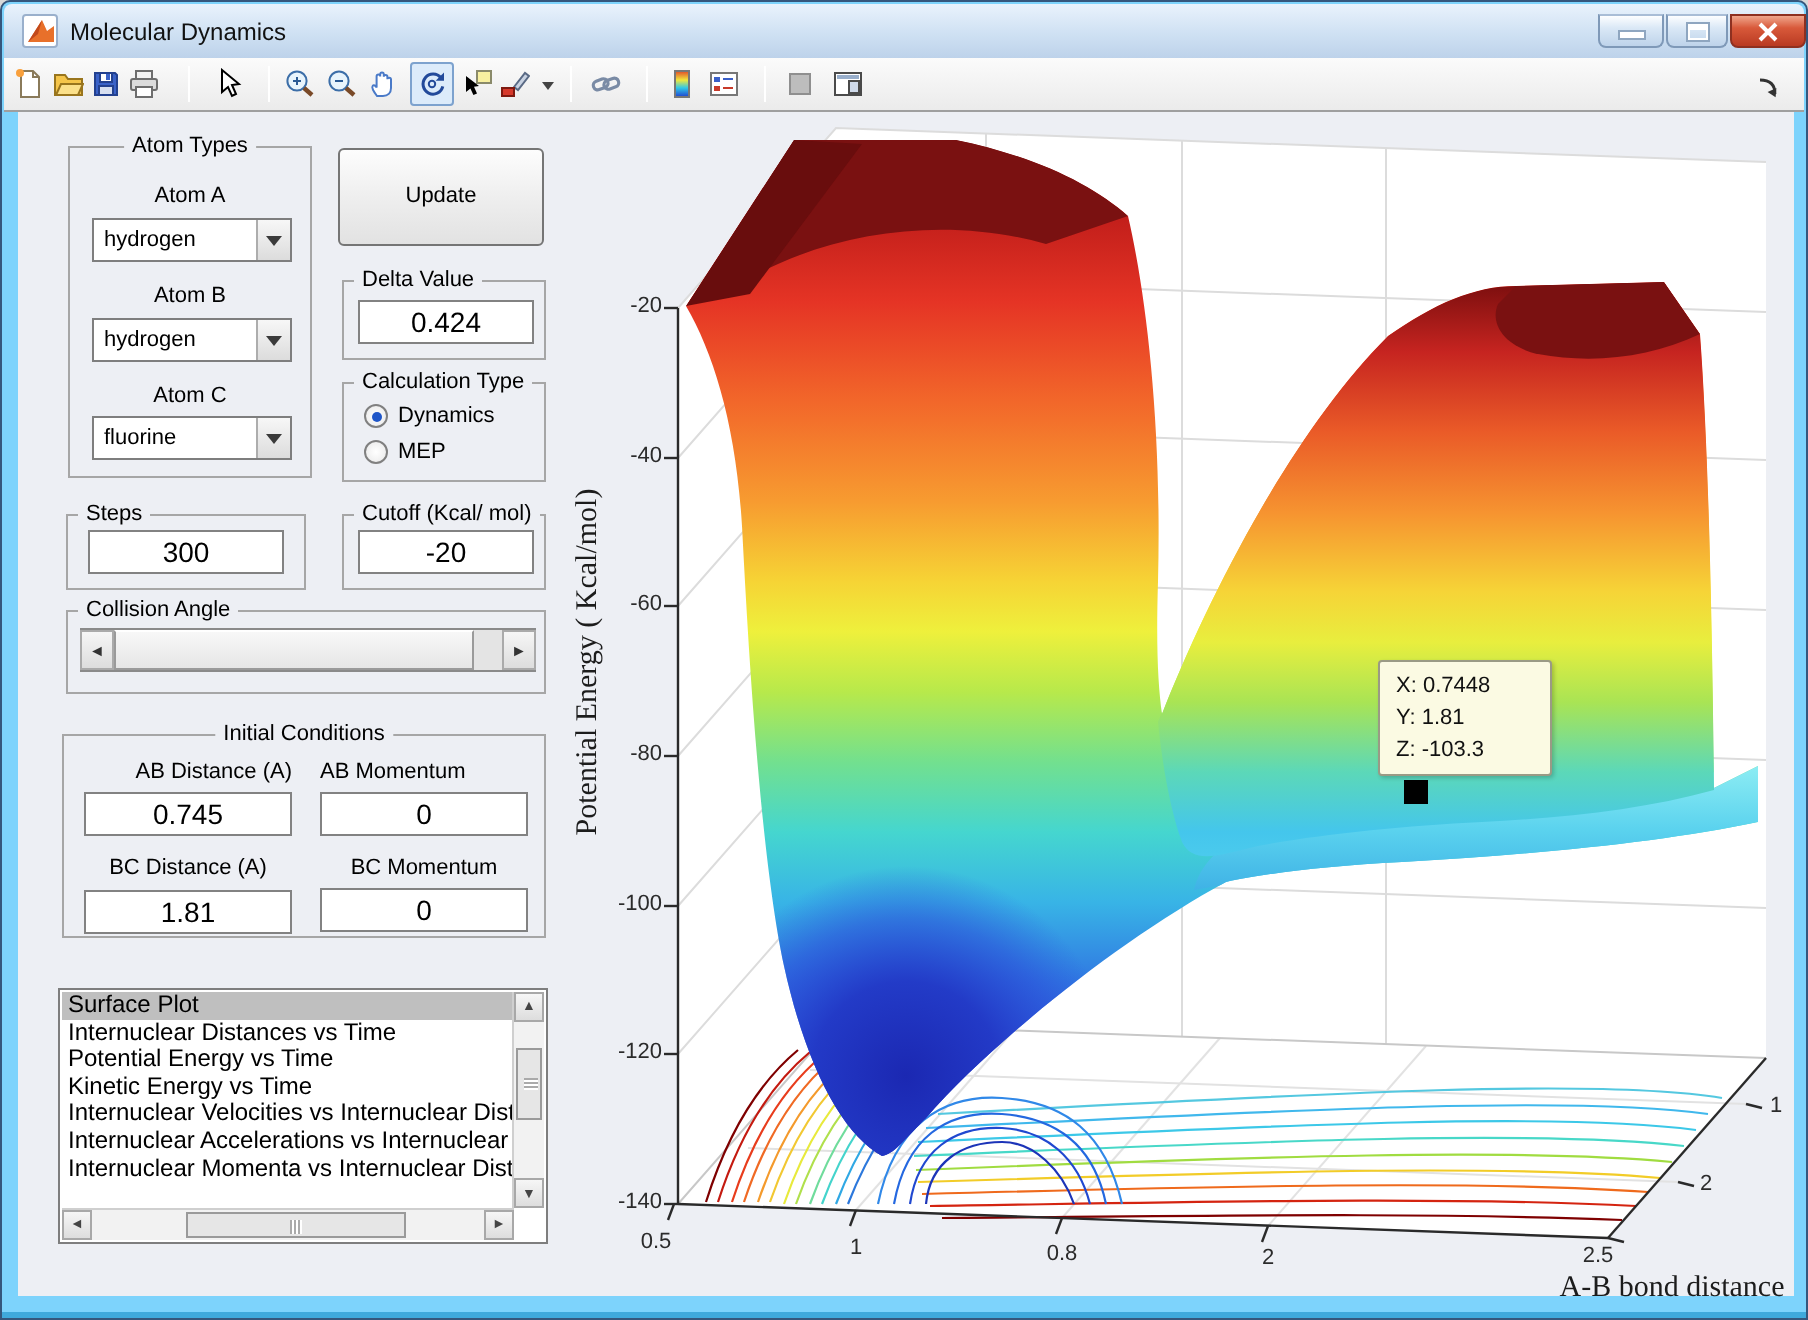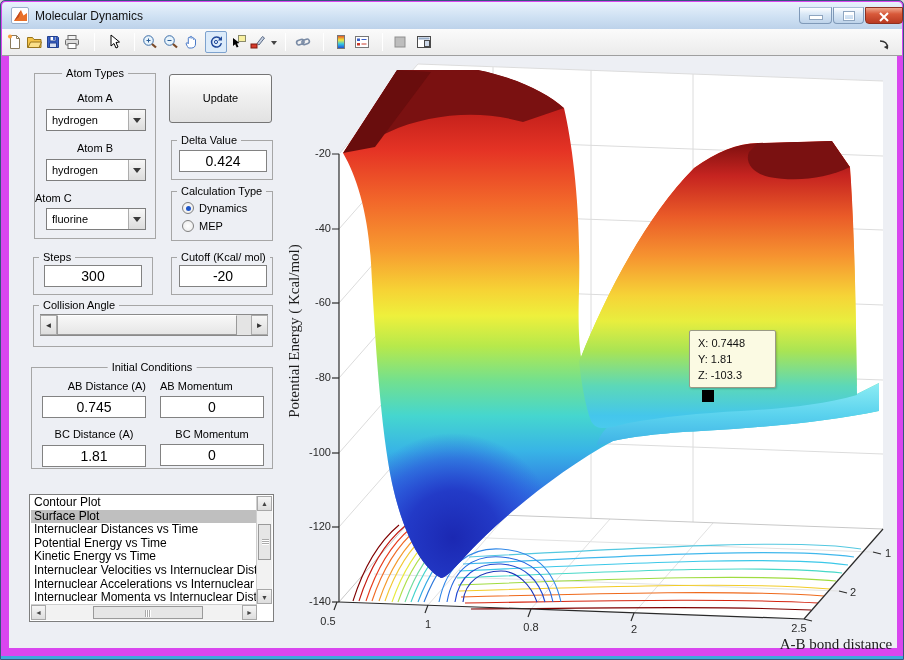--- a/index.html
+++ b/index.html
@@ -1,17 +1,17 @@
 <!DOCTYPE html>
 <html><head>
 <meta charset="utf-8">
 <style>
   *{margin:0;padding:0;box-sizing:border-box;font-family:"Liberation Sans",sans-serif}
   html,body{background:#d8d8d8}
-  .window{position:relative;width:904px;height:660px;background:#d946ef;border:1px solid #35567c;border-radius:5px 5px 0 0;overflow:hidden}
+  .window{position:relative;width:904px;height:660px;background:#7dd3fc;border:1px solid #35567c;border-radius:5px 5px 0 0;overflow:hidden}
   .titlebar{position:absolute;left:1px;top:1px;right:1px;height:27px;background:linear-gradient(#e9f2fc,#cfe1f3 55%,#bdd2ea);border-radius:4px 4px 0 0}
   .mlicon{position:absolute;left:9px;top:5px;width:18px;height:17px;background:#fff;border:1px solid #9ab0cc;border-radius:2px}
   .apptitle{position:absolute;left:33px;top:7px;font-size:12px;color:#111;white-space:nowrap}
   .wb{position:absolute;top:5px;height:17px;border:1px solid #7f99b8;border-top:1px solid #a9bdd6;border-radius:0 0 4px 4px;background:linear-gradient(#fdfeff,#dae8f6 40%,#bed3ea)}
   .wb.close{background:linear-gradient(#f0a68c,#d8593a 40%,#b93a22);border-color:#8e3020}
   .mingl{position:absolute;left:10px;top:8px;width:12px;height:3px;background:#fff;box-shadow:0 0 0 1px #8fa6c0}
   .resgl{position:absolute;left:10px;top:4px;width:10px;height:8px;border:1px solid #fff;border-top:3px solid #fff;box-shadow:0 0 0 1px #8fa6c0}
   .toolbar{position:absolute;left:1px;top:28px;right:1px;height:27px;background:linear-gradient(#fbfbfb,#ebebeb);border-bottom:1px solid #9f9f9f}
   .ticon{position:absolute;top:5px;width:16px;height:16px}
   .tsep{position:absolute;top:4px;width:1px;height:18px;background:#c3c3c3;border-right:1px solid #fff}
@@ -184,21 +184,21 @@
           <span class="dtri"></span>
         </span>
     </div>
     <span class="lbl" style="left:0;top:68px;width:100%;text-align:center">Atom B</span>
     <div class="combo" style="left:11px;top:85px;width:100px">
       <span>hydrogen</span>
       <span class="combobtn">
           <span class="dtri"></span>
         </span>
     </div>
-    <span class="lbl" style="left:0;top:118px;width:100%;">Atom C</span>
+    <span class="lbl" style="left:0;top:118px;width:100%;text-align:center">Atom C</span>
     <div class="combo" style="left:11px;top:134px;width:100px">
       <span>fluorine</span>
       <span class="combobtn">
           <span class="dtri"></span>
         </span>
     </div>
   </div>
 
   <div class="btn" style="left:168px;top:73px;width:103px;height:49px;line-height:47px">Update</div>
 
@@ -241,21 +241,20 @@
     <span class="lbl" style="left:128px;top:12px;width:104px;">AB Momentum</span>
     <div class="tfield" style="left:128px;top:28px;width:104px">0</div>
     <span class="lbl" style="left:10px;top:60px;width:104px;text-align:center">BC Distance (A)</span>
     <div class="tfield" style="left:10px;top:77px;width:104px">1.81</div>
     <span class="lbl" style="left:128px;top:60px;width:104px;text-align:center">BC Momentum</span>
     <div class="tfield" style="left:128px;top:76px;width:104px">0</div>
   </div>
 
   <div class="listbox" style="left:28px;top:493px;width:245px;height:128px">
     <div style="position:absolute;left:1px;top:1px;right:17px;bottom:17px;overflow:hidden">
-      <div class="li">Contour Plot</div>
       <div class="li sel">Surface Plot</div>
       <div class="li">Internuclear Distances vs Time</div>
       <div class="li">Potential Energy vs Time</div>
       <div class="li">Kinetic Energy vs Time</div>
       <div class="li">Internuclear Velocities vs Internuclear Distance</div>
       <div class="li">Internuclear Accelerations vs Internuclear Distance</div>
       <div class="li">Internuclear Momenta vs Internuclear Distance</div>
     </div>
     <div class="vsb">
       <span class="sbarr" style="left:0;top:0;width:15px;height:15px;line-height:14px">▲</span>

